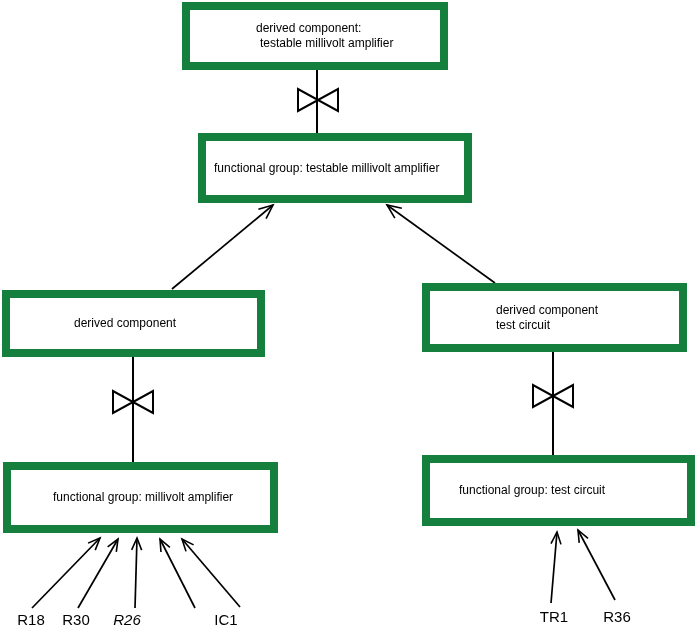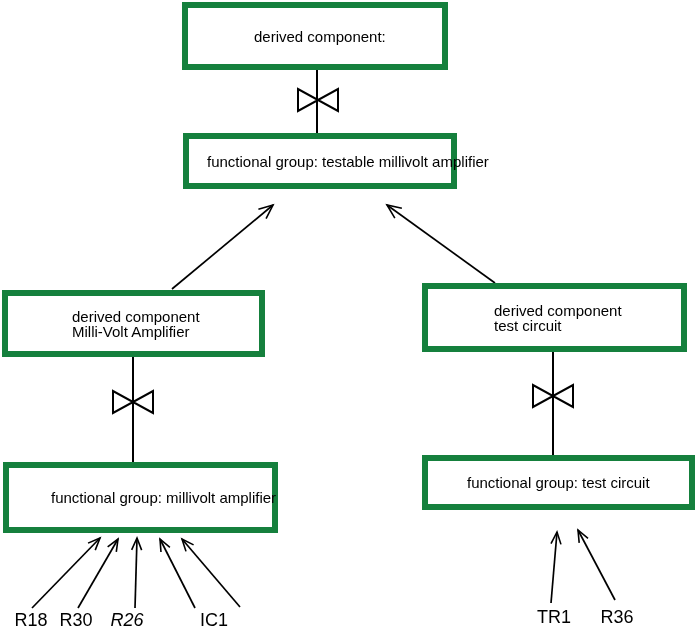--- a/index.html
+++ b/index.html
@@ -18,47 +18,47 @@
   }
   .lines-layer {
     position: absolute;
     left: 0;
     top: 0;
   }
   .node {
     position: absolute;
     box-sizing: border-box;
     background: #ffffff;
-    border: 6px solid #15803d;
+    border: 8px solid #15803d;
     display: flex;
     flex-direction: column;
     justify-content: center;
-    font-size: 15px;
+    font-size: 12px;
     line-height: 15px;
     white-space: nowrap;
   }
   #node-top-derived      { left: 182px; top: 2px;   width: 266px; height: 68px; padding-left: 66px; }
-  #node-top-functional   { left: 183px; top: 133px; width: 274px; height: 56px; padding-left: 18px;  }
+  #node-top-functional   { left: 198px; top: 133px; width: 274px; height: 70px; padding-left: 8px;  }
   #node-left-derived     { left: 2px;   top: 290px; width: 263px; height: 67px; padding-left: 64px; }
   #node-left-functional  { left: 3px;   top: 462px; width: 275px; height: 71px; padding-left: 42px; }
   #node-right-derived    { left: 422px; top: 283px; width: 265px; height: 69px; padding-left: 66px; }
-  #node-right-functional { left: 422px; top: 455px; width: 273px; height: 55px; padding-left: 39px; }
+  #node-right-functional { left: 422px; top: 455px; width: 273px; height: 71px; padding-left: 29px; }
   .indent2 { margin-left: 4px; }
   .comp-label {
     position: absolute;
     width: 44px;
     text-align: center;
-    font-size: 18px;
+    font-size: 15px;
     line-height: 14px;
   }
   #label-l0 { left: 9px;   top: 613px; }
   #label-l1 { left: 54px;  top: 613px; }
   #label-l2 { left: 105px; top: 613px; font-style: italic; }
   #label-l3 { left: 157px; top: 613px; margin-top: 33px; }
-  #label-l4 { left: 192px; top: 613px; }
+  #label-l4 { left: 204px; top: 613px; }
   #label-r0 { left: 532px; top: 610px; }
   #label-r1 { left: 595px; top: 610px; }
 </style>
 </head>
 <body>
 
 <div class="canvas">
 
   <svg class="lines-layer" width="698" height="631" viewBox="0 0 698 631">
     <defs>
@@ -92,29 +92,29 @@
     <line x1="135" y1="608" x2="137" y2="538" stroke="#000000" stroke-width="1.7" marker-end="url(#arrowS)"></line>
     <line x1="195" y1="608" x2="160" y2="539" stroke="#000000" stroke-width="1.7" marker-end="url(#arrowS)"></line>
     <line x1="240" y1="607" x2="182" y2="539" stroke="#000000" stroke-width="1.7" marker-end="url(#arrowS)"></line>
 
     <line x1="551" y1="603" x2="557" y2="532" stroke="#000000" stroke-width="1.7" marker-end="url(#arrowS)"></line>
     <line x1="615" y1="600" x2="578" y2="530" stroke="#000000" stroke-width="1.7" marker-end="url(#arrowS)"></line>
   </svg>
 
   <div class="node" id="node-top-derived">
     <div>derived component:</div>
+    <div class="indent2">testable millivolt amplifier</div>
   </div>
 
   <div class="node" id="node-top-functional">
     <div>functional group: testable millivolt amplifier</div>
   </div>
 
   <div class="node" id="node-left-derived">
     <div>derived component</div>
-    <div>Milli-Volt Amplifier</div>
   </div>
 
   <div class="node" id="node-left-functional">
     <div>functional group: millivolt amplifier</div>
   </div>
 
   <div class="node" id="node-right-derived">
     <div>derived component</div>
     <div>test circuit</div>
   </div>

